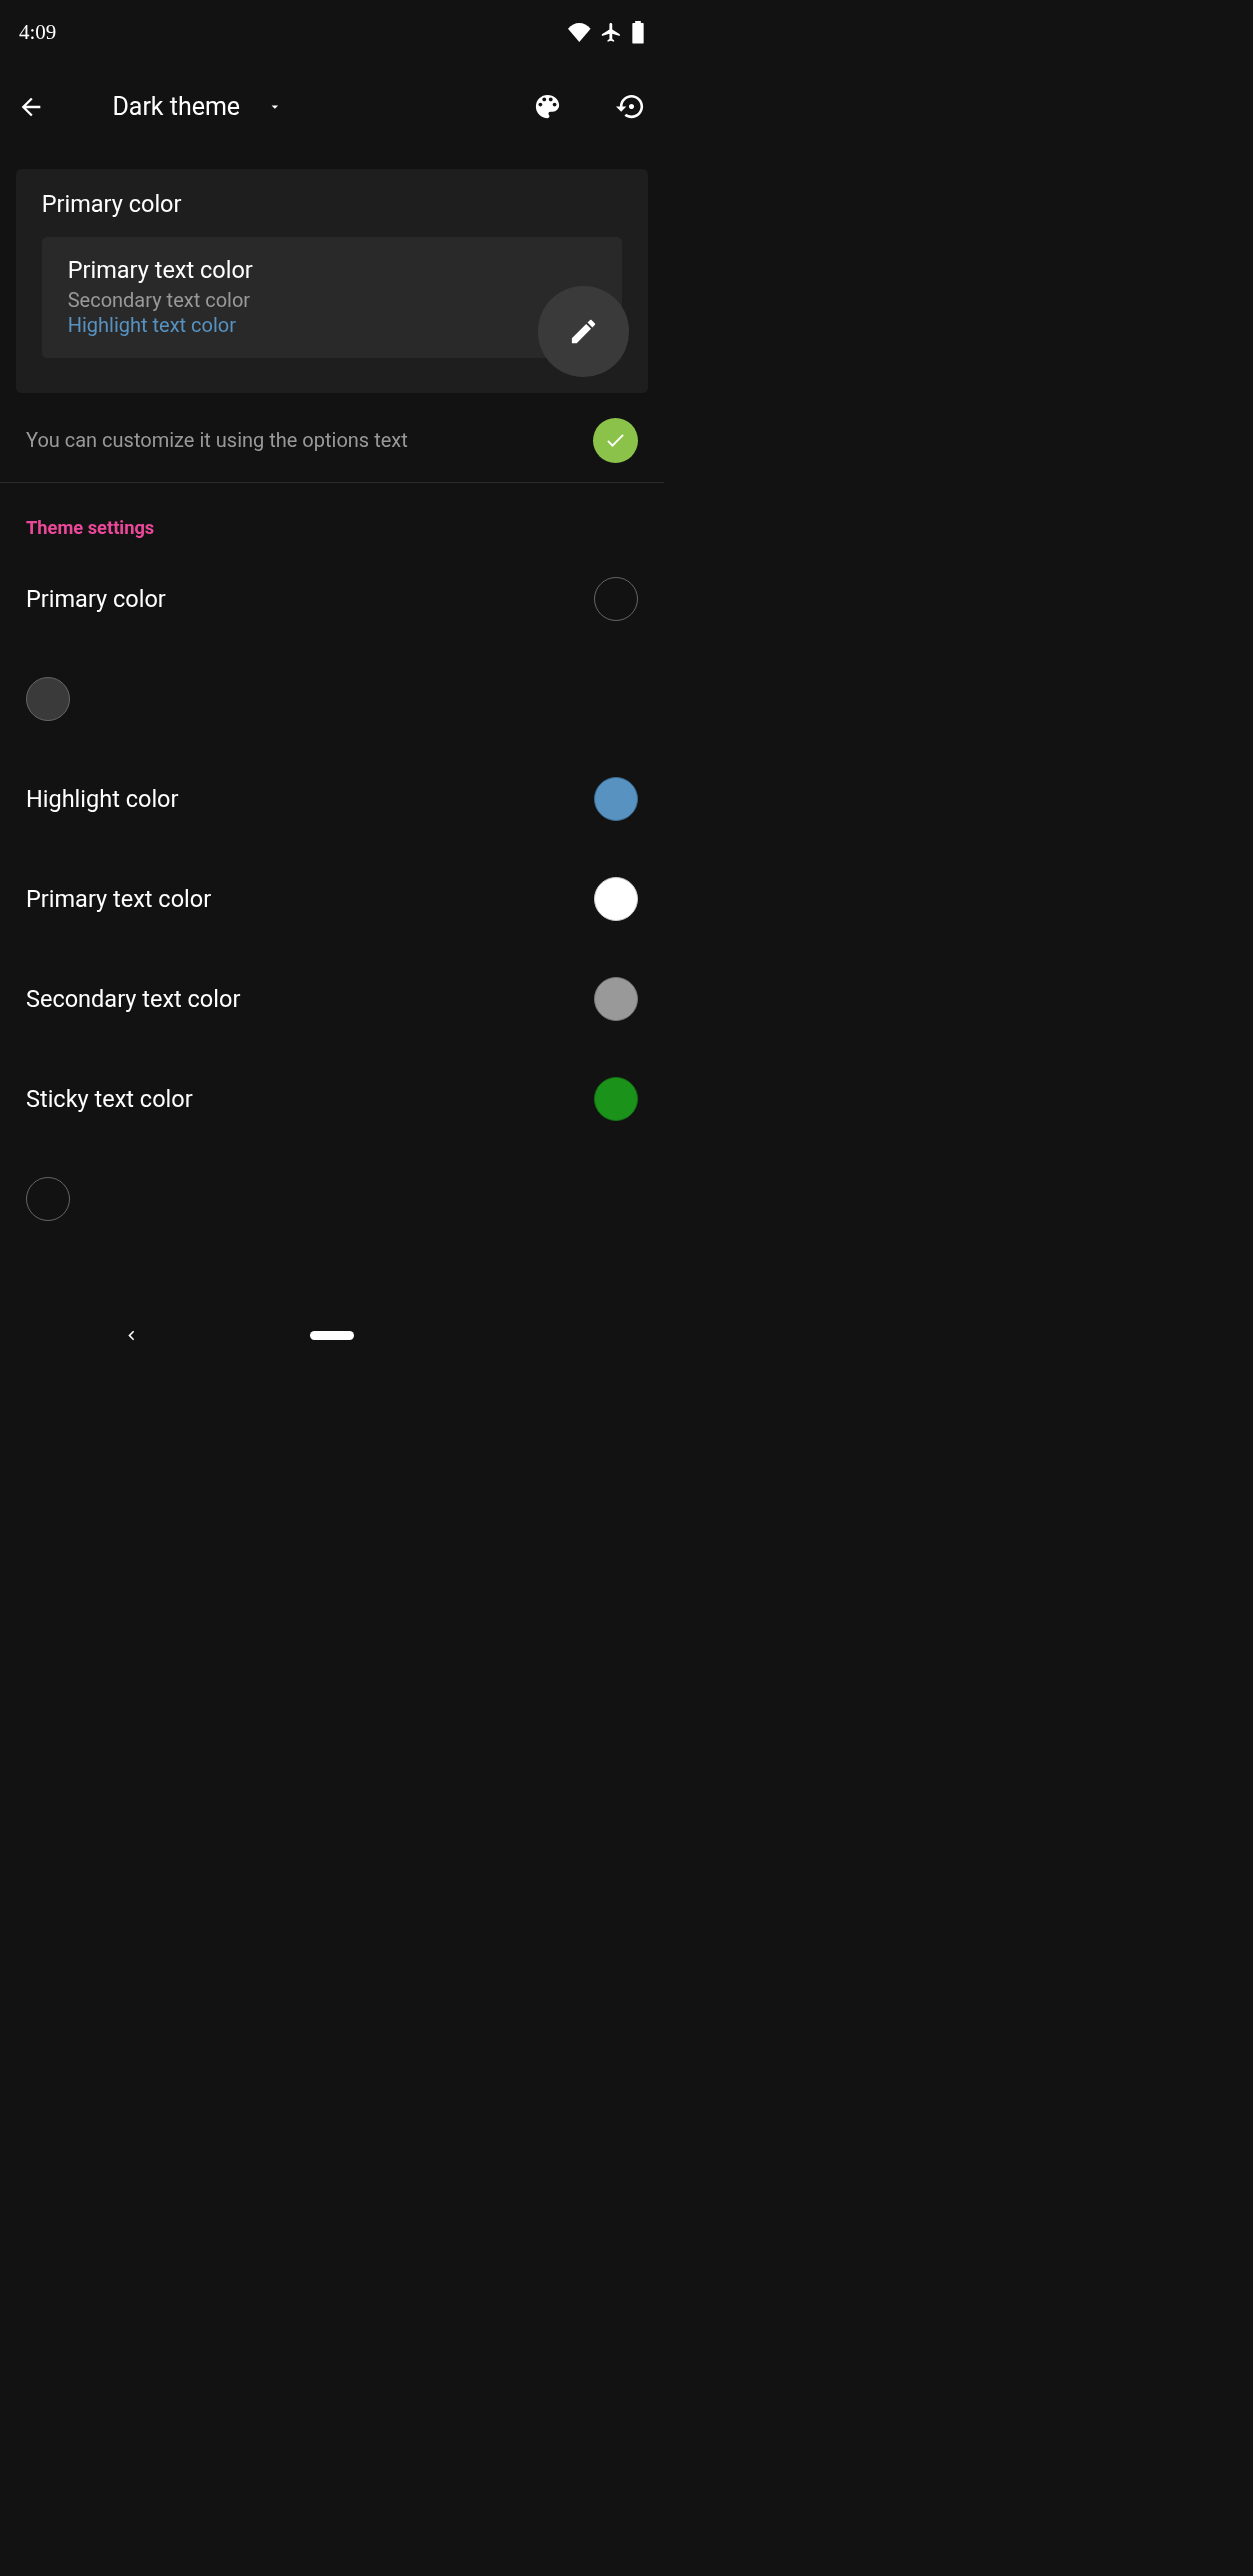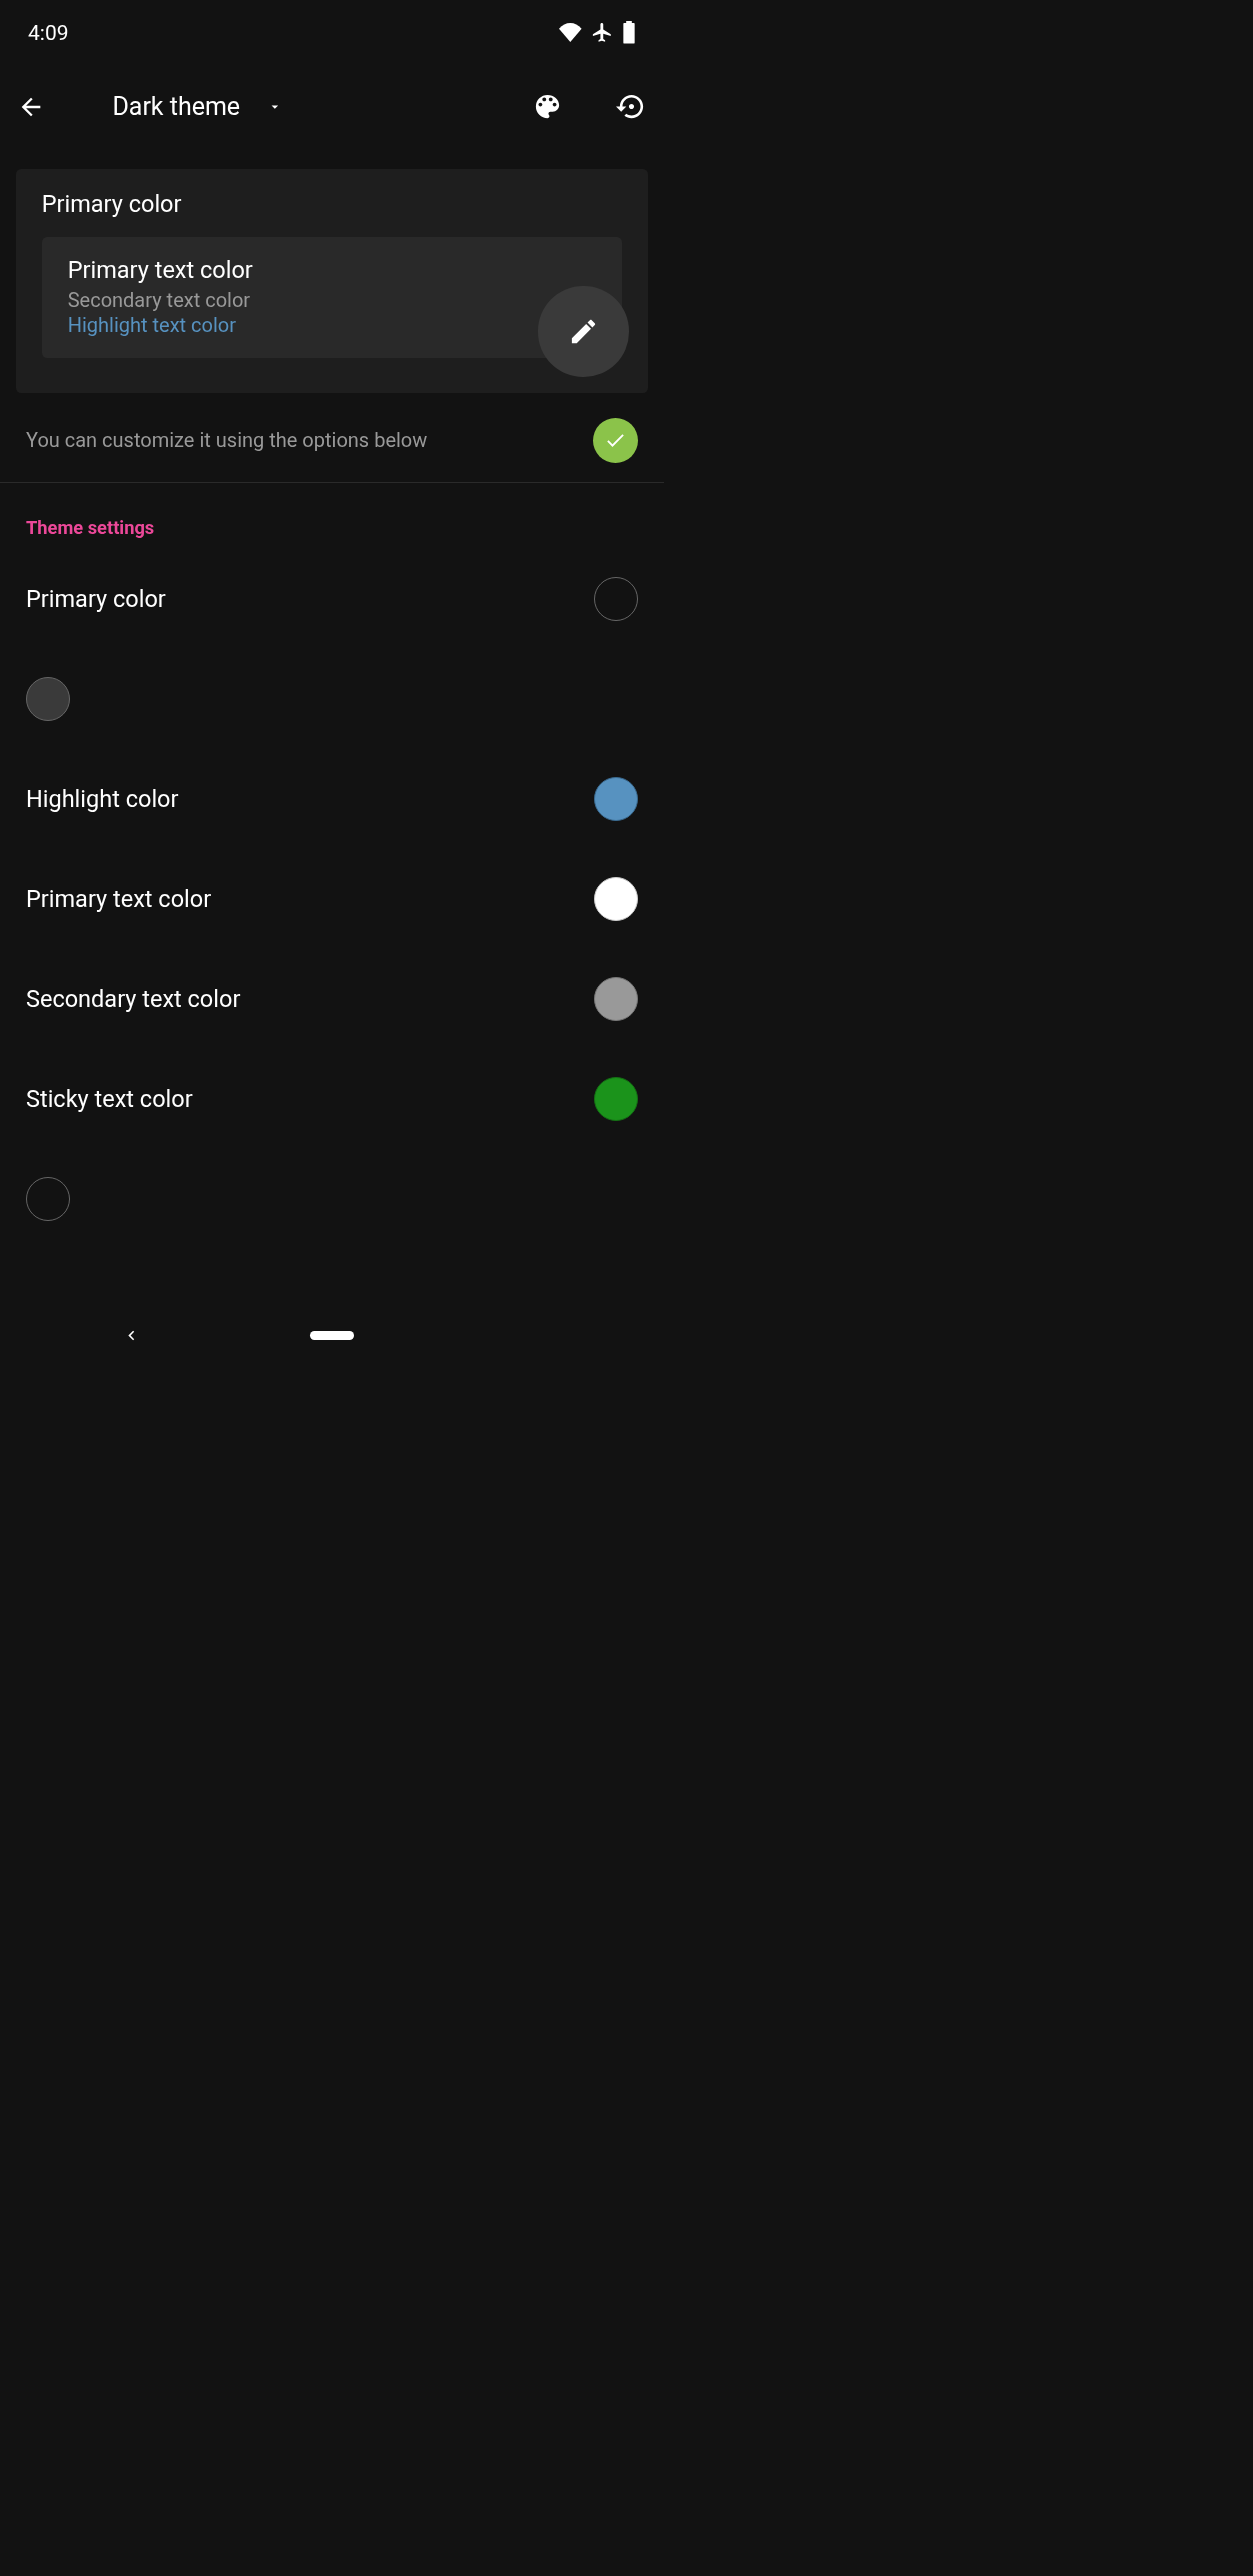--- a/index.html
+++ b/index.html
@@ -10,23 +10,24 @@
       font-family: Roboto, -apple-system, sans-serif;
       color: #ffffff;
       overflow: hidden;
       position: relative;
     }
     .status-bar {
       height: 65px;
       display: flex;
       align-items: center;
       justify-content: space-between;
-      padding: 0 28px;
+      padding: 0 19px;
       font-size: 21px;
       font-weight: 400;
+      font-family: Liberation Serif, serif;
     }
     .status-time { color: #ffffff; }
     .status-icons { display: flex; gap: 8.7px; align-items: center; }
     .status-icons svg { fill: #ffffff; }
     .app-bar {
       height: 83px;
       display: flex;
       align-items: center;
       padding: 0 17.4px;
       gap: 28px;
@@ -185,21 +186,21 @@
     <div class="fab-edit">
       <svg width="31" height="31" viewBox="0 0 24 24" fill="#ffffff">
           <path d="M3 17.25V21h3.75L17.81 9.94l-3.75-3.75L3 17.25zM20.71 7.04c.39-.39.39-1.02 0-1.41l-2.34-2.34c-.39-.39-1.02-.39-1.41 0l-1.83 1.83 3.75 3.75 1.83-1.83z"></path>
         </svg>
     </div>
   </div>
 </div>
 
 <div class="current-theme-row">
   <div class="current-theme-text">
-    <div class="current-sub">You can customize it using the options below</div>
+    <div class="current-sub">You can customize it using the options text</div>
   </div>
   <div class="check-badge">
     <svg width="22.6" height="22.6" viewBox="0 0 24 24" fill="#ffffff">
         <path d="M9 16.17L4.83 12l-1.42 1.41L9 19 21 7l-1.41-1.41z"></path>
       </svg>
   </div>
 </div>
 
 <div class="divider"></div>
 

